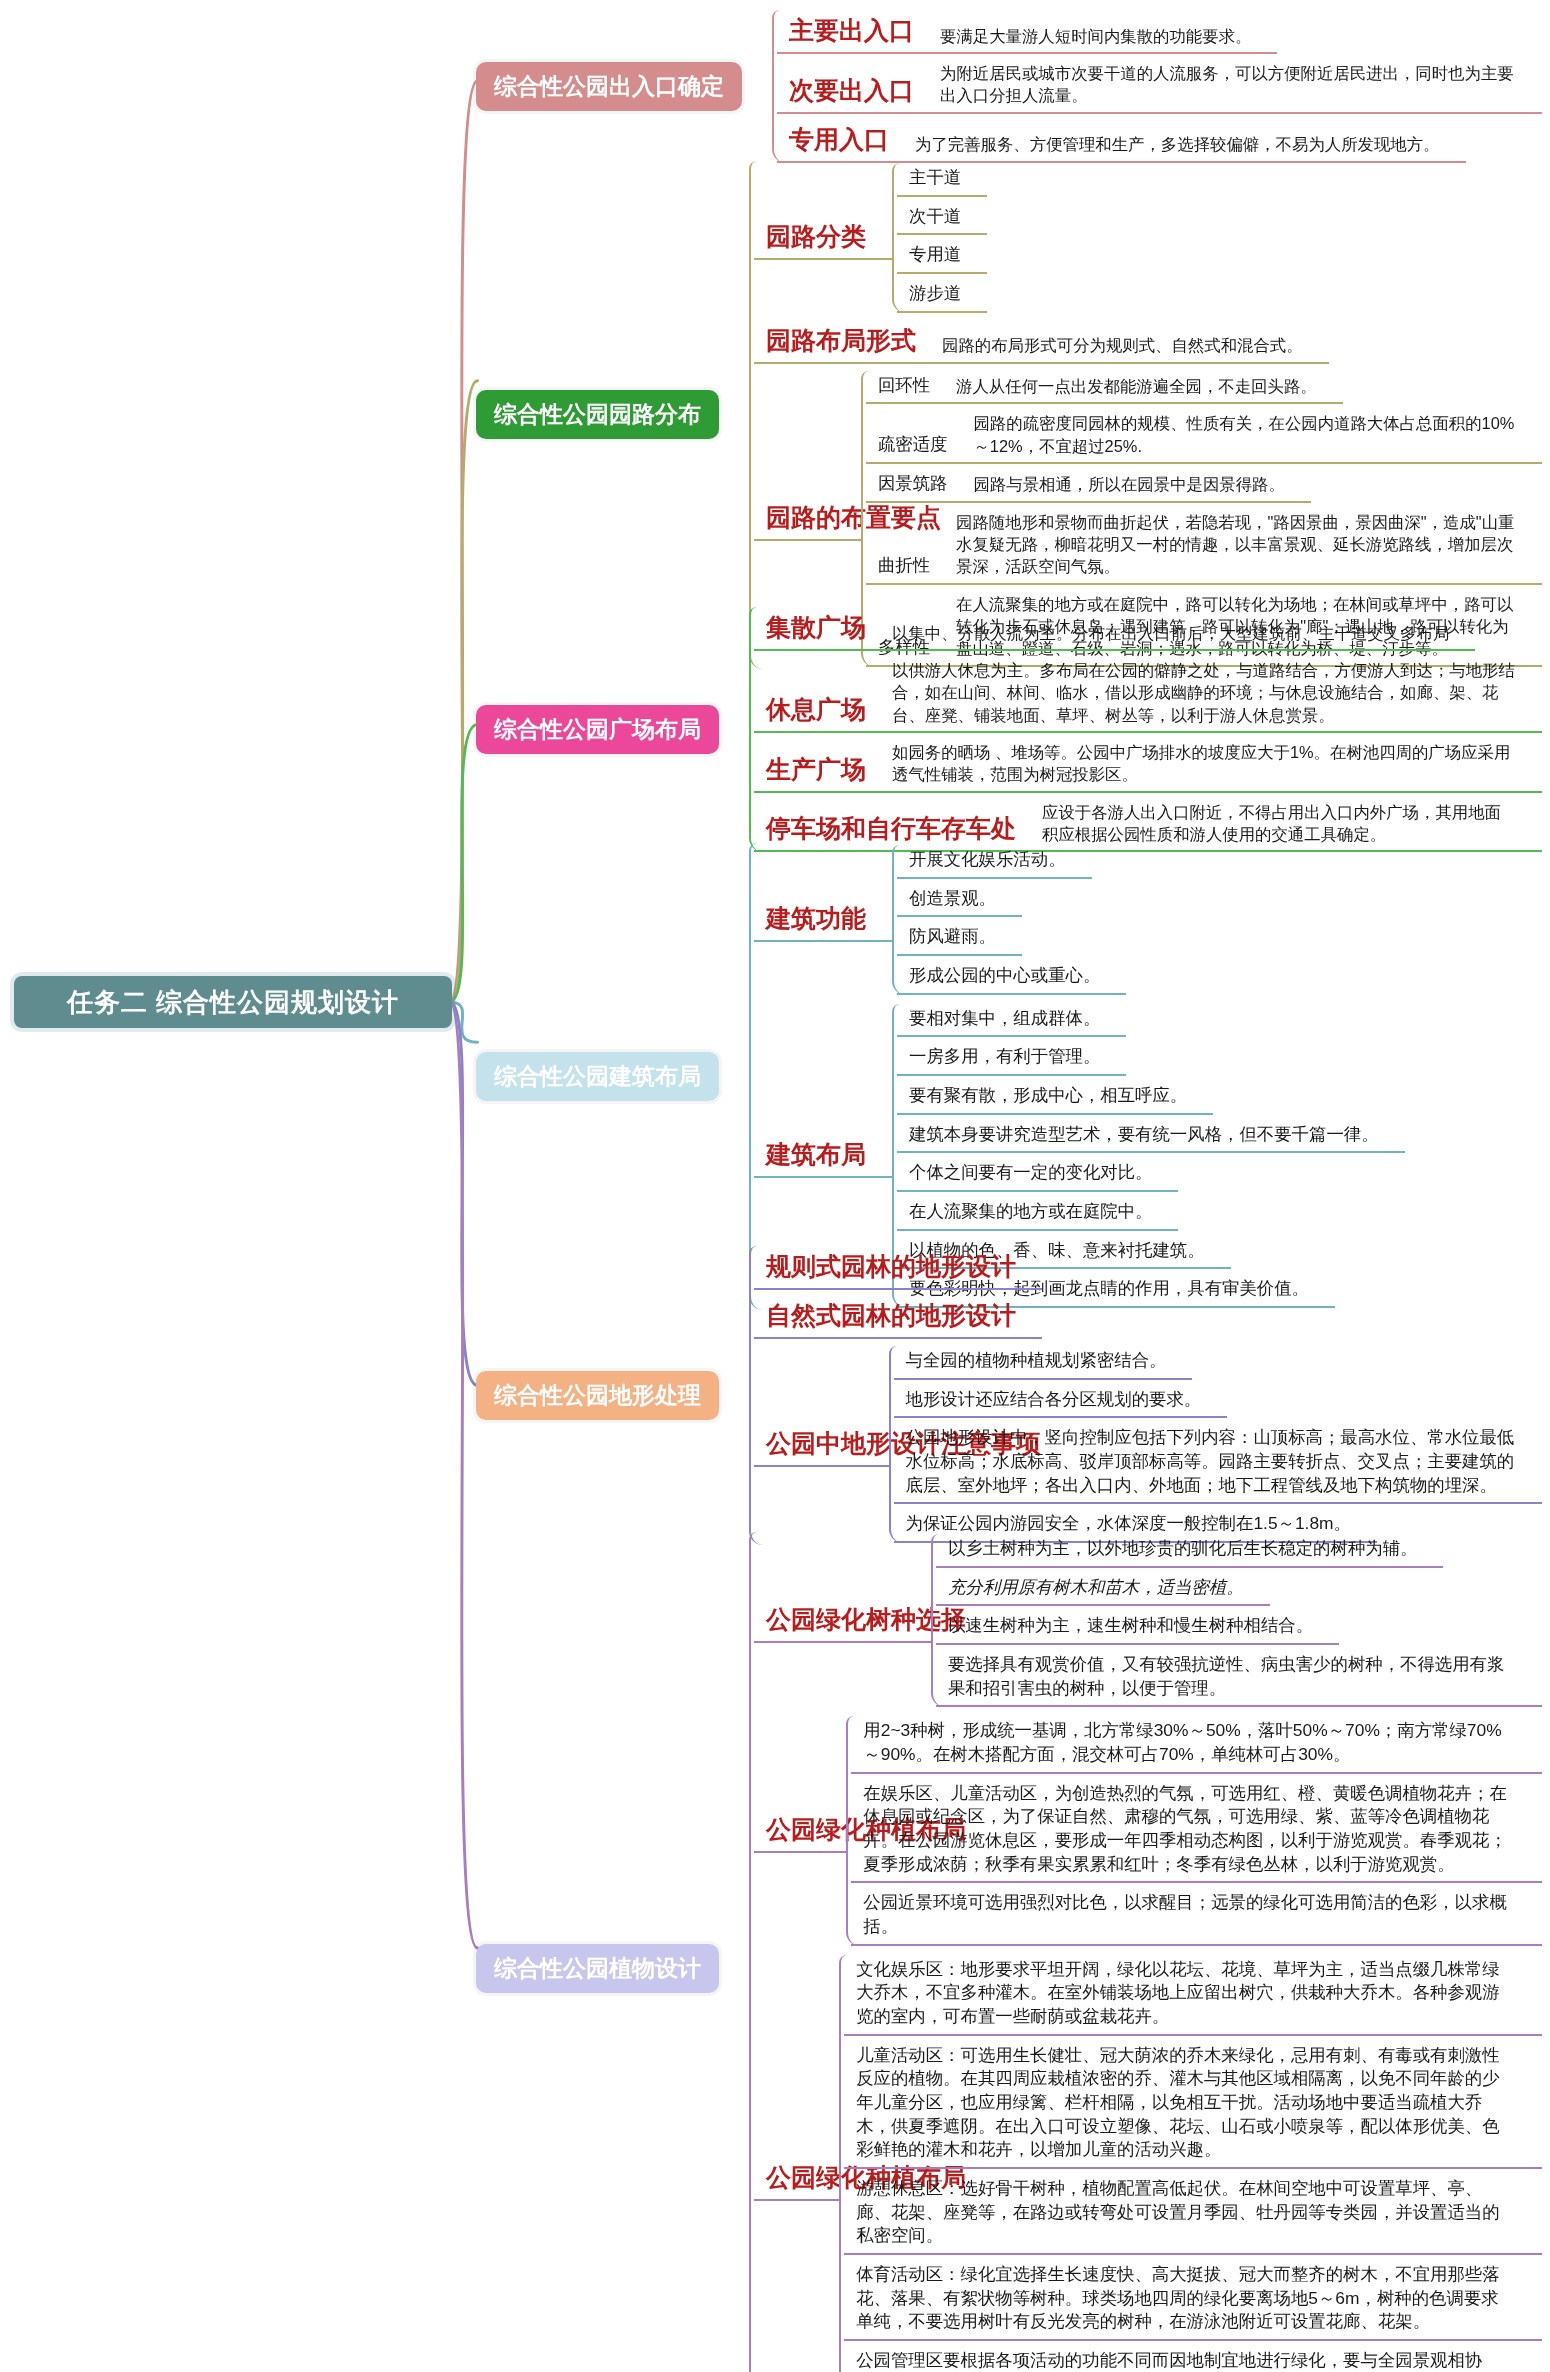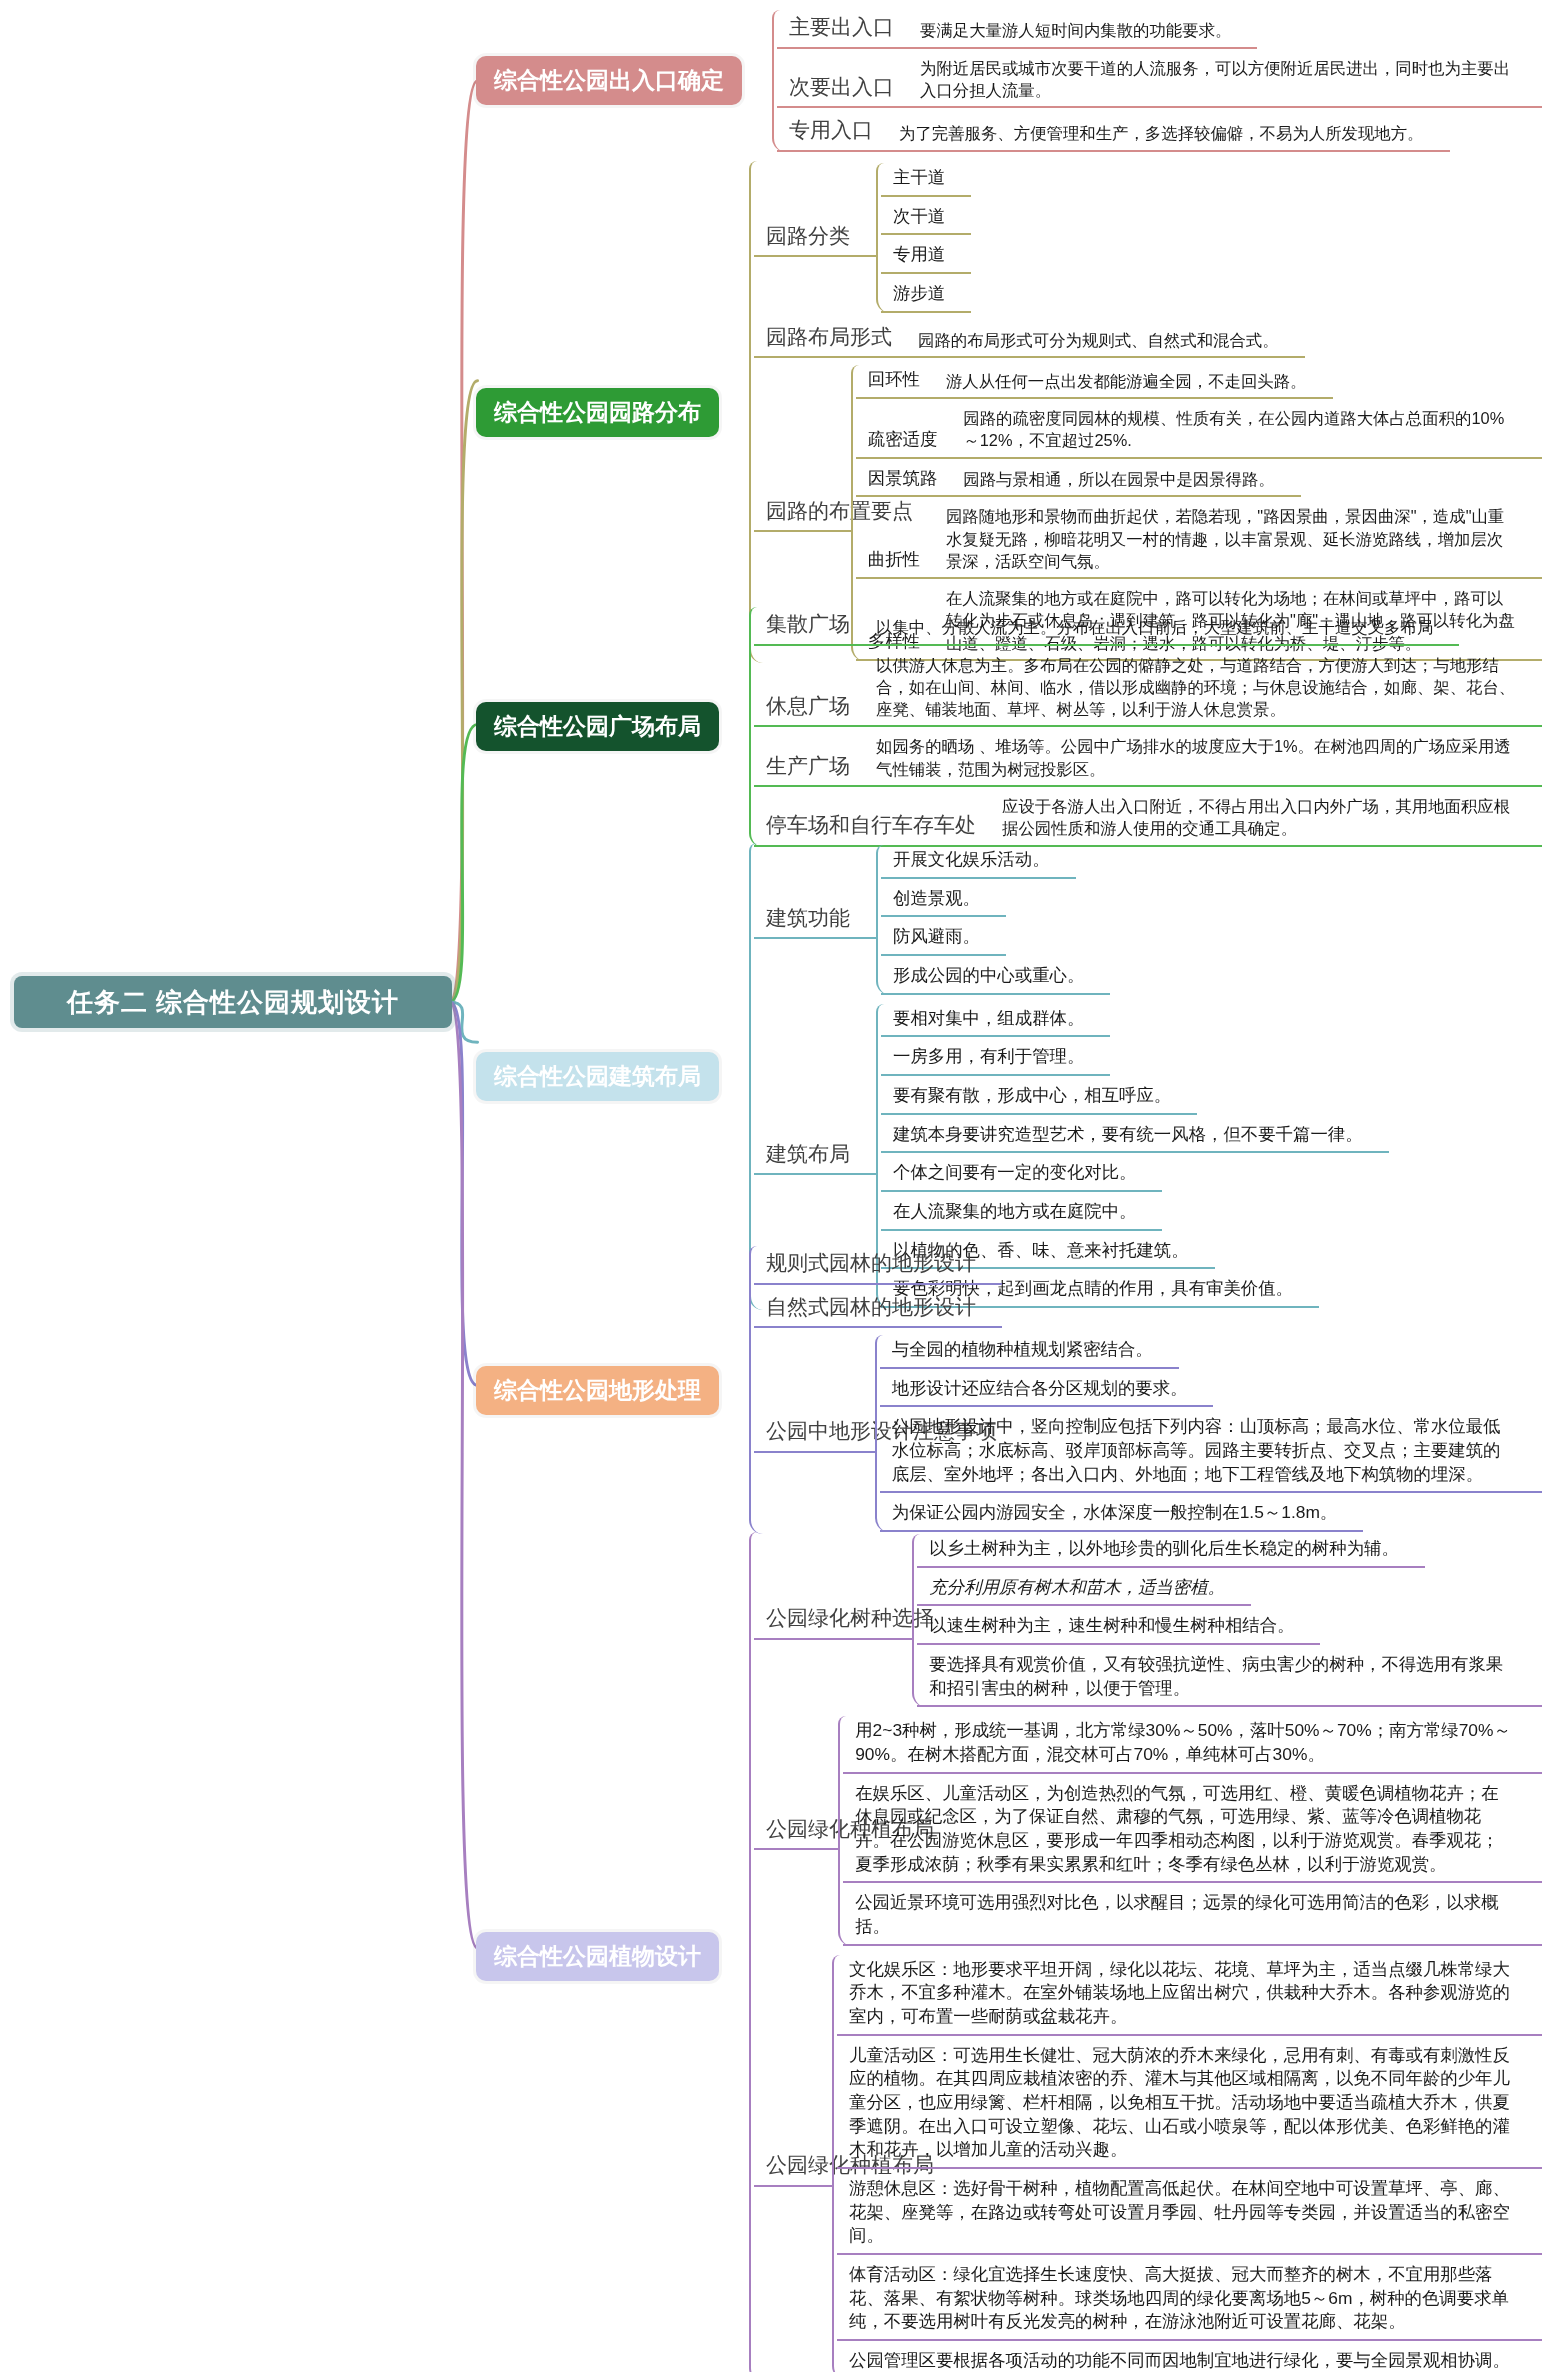--- a/index.html
+++ b/index.html
@@ -41,21 +41,21 @@
     padding-left:3px; margin:2px 0;
   }
   .nwrap { display:flex; align-items:center; min-width:0; }
   .nhead {
     display:flex; align-items:flex-end; gap:26px;
     padding:3px 26px 5px 12px;
     border-bottom:2.5px solid var(--line);
     max-width:100%; min-width:0;
   }
   .nlabel { font-size:17.4px; line-height:1.36; white-space:nowrap; }
-  .nhead.bold .nlabel { font-weight:normal; font-size:21px; color:#404040; }
+  .nhead.bold .nlabel { font-weight:bold; font-size:25px; color:#b91c1c; }
   .ndesc { font-size:16.4px; line-height:1.36; min-width:0; flex:0 1 auto; }
 </style>
 </head>
 <body>
 
 <svg class="connectors" viewBox="0 0 1558 2384" xmlns="http://www.w3.org/2000/svg">
     <path d="M452 1007 C482 1007 446 81 480 81" fill="none" stroke="#D48C8C" stroke-width="3" stroke-linecap="round"></path>
     <path d="M452 1007 C482 1007 446 382.5 480 382.5" fill="none" stroke="#B3AC6A" stroke-width="3" stroke-linecap="round"></path>
     <path d="M452 1007 C482 1007 446 728 480 728" fill="none" stroke="#54BA54" stroke-width="3" stroke-linecap="round"></path>
     <path d="M452 1007 C482 1007 446 1047.5 480 1047.5" fill="none" stroke="#6FB4BE" stroke-width="3" stroke-linecap="round"></path>
@@ -158,21 +158,21 @@
               <div class="nhead">
                 <span class="nlabel">多样性</span>
                 <span class="ndesc">在人流聚集的地方或在庭院中，路可以转化为场地；在林间或草坪中，路可以转化为步石或休息岛；遇到建筑，路可以转化为"廊"；遇山地，路可以转化为盘山道、蹬道、石级、岩洞；遇水，路可以转化为桥、堤、汀步等。</span>
               </div>
             </div>
           </div>
         </div>
       </div>
     </section>
     <section class="branch" style="top: 605px; min-height: 239px; --line: #54BA54;">
-      <div class="branch-node" style="background: #14532d;">综合性公园广场布局</div>
+      <div class="branch-node" style="background: #ec4899;">综合性公园广场布局</div>
       <div class="kids top-kids">
         <div class="nwrap">
           <div class="nhead bold">
             <span class="nlabel">集散广场</span>
             <span class="ndesc">以集中、分散人流为主。分布在出入口前后，大型建筑前、主干道交叉多布局</span>
           </div>
         </div>
         <div class="nwrap">
           <div class="nhead bold">
             <span class="nlabel">休息广场</span>

